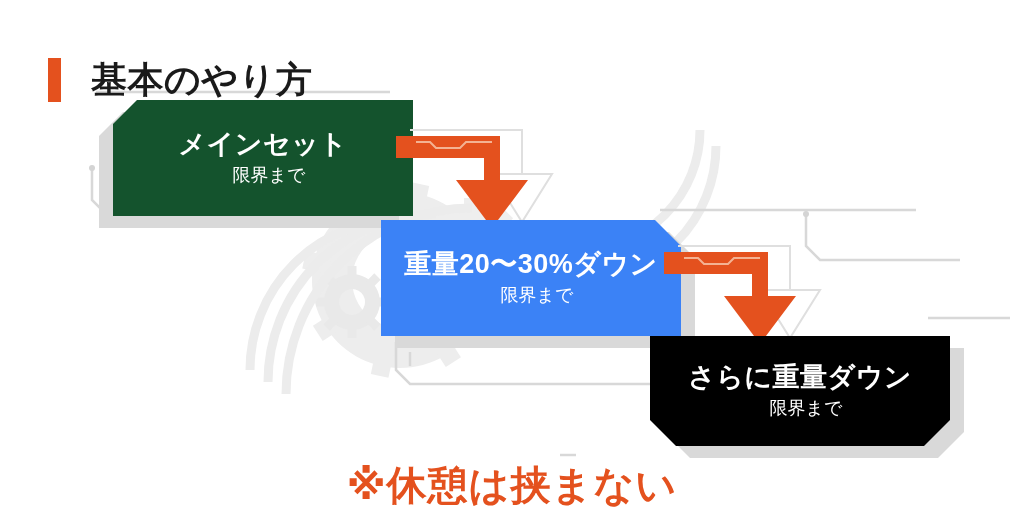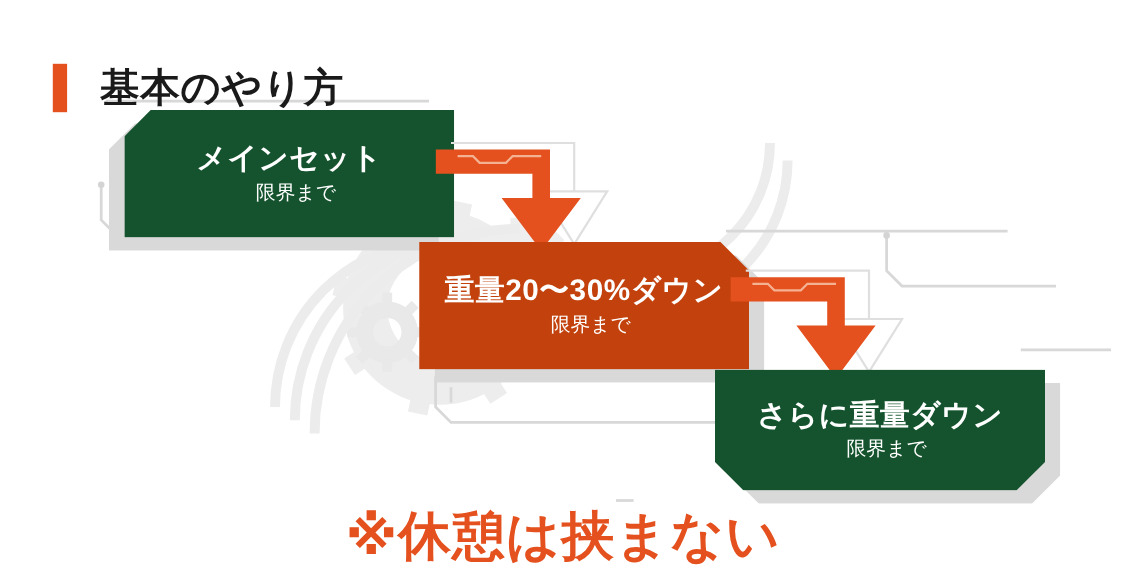--- a/index.html
+++ b/index.html
@@ -88,30 +88,30 @@
     height: 116px;
     background: #14532d;
     clip-path: polygon(24px 0, 100% 0, 100% 100%, 0 100%, 0 24px);
   }
   
   #step-2 {
     left: 381px;
     top: 220px;
     width: 300px;
     height: 116px;
-    background: #c2410c;
+    background: #3b82f6;
     clip-path: polygon(0 0, calc(100% - 26px) 0, 100% 26px, 100% 100%, 0 100%);
   }
   
   #step-3 {
     left: 650px;
     top: 336px;
     width: 300px;
     height: 110px;
-    background: #14532d;
+    background: #000000;
     clip-path: polygon(0 0, 100% 0, 100% calc(100% - 26px), calc(100% - 26px) 100%, 26px 100%, 0 calc(100% - 26px));
   }
 
   
   .step-shadow {
     position: absolute;
     background: #d9d9d9;
   }
   #shadow-1 { left: 99px; top: 112px; width: 300px; height: 116px;
     clip-path: polygon(24px 0, 100% 0, 100% 100%, 0 100%, 0 24px); }
@@ -125,21 +125,21 @@
   #arrow-1 { left: 396px; top: 128px; }
   #arrow-2 { left: 664px; top: 244px; }
 
   
   #footer-note {
     position: absolute;
     left: 0;
     top: 463px;
     width: 1024px;
     text-align: center;
-    font-size: 48px;
+    font-size: 40px;
     font-weight: bold;
     color: #e4511e;
     letter-spacing: 1px;
     line-height: 1.1;
     white-space: nowrap;
   }
 </style>
 </head>
 <body>
 

